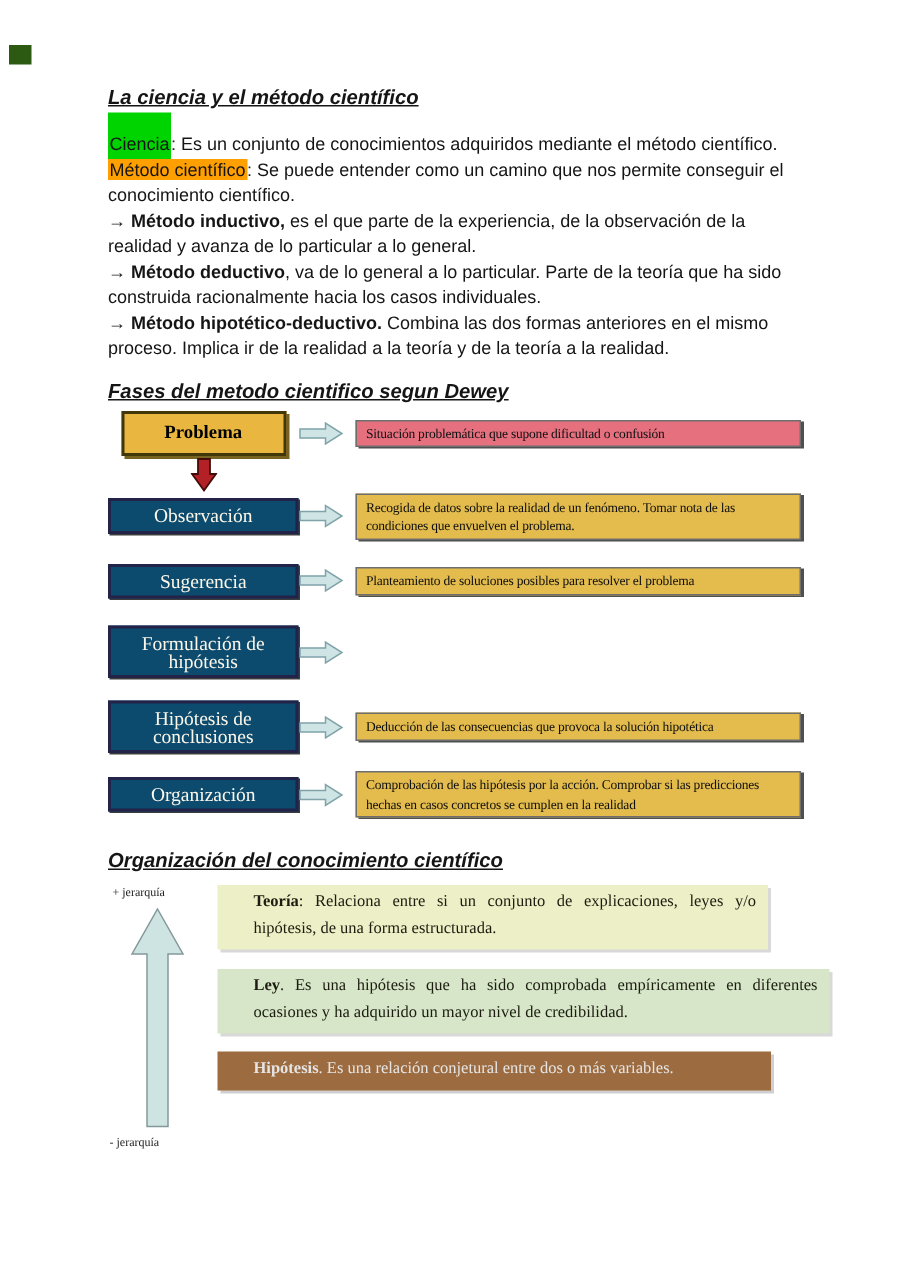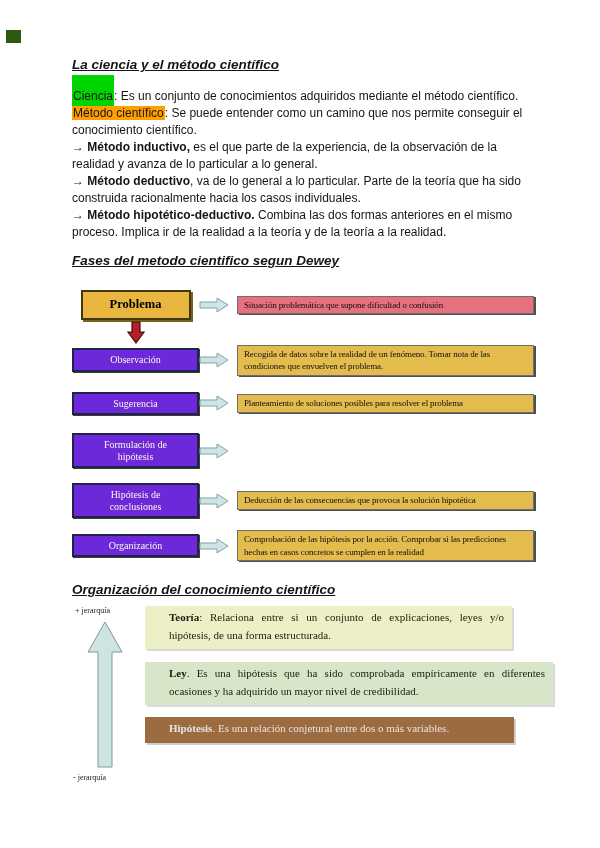--- a/index.html
+++ b/index.html
@@ -17,28 +17,28 @@
   .body-text { font-size:12px; line-height:17px; margin:0; }
   .intro { margin-top:14px; }
   .hl-green  { background:#00d400; padding:14px 1px; }
   .hl-orange { background:#ff9f00; padding:0 1px; }
   .method-name { font-weight:bold; }
 
   .heading-2 { margin-top:11px; }
   .heading-3 { margin-top:20px; }
 
   
-  .flowchart { margin-top:20px; }
+  .flowchart { margin-top:4px; }
   .flow-row { display:flex; align-items:center; }
   .stage-cell { width:127px; flex:none; display:flex; justify-content:center; }
   .arrow-cell { width:38px; flex:none; display:flex; align-items:center; }
   .desc-cell  { flex:1; display:flex; align-items:center; }
   .stage-box {
-    background:#6d28d9; border:2px solid #23234a; color:#fbf7ea;
-    font-family:"Liberation Serif", serif; font-size:10px; line-height:11.5px;
+    background:#0c4a6e; border:2px solid #23234a; color:#fbf7ea;
+    font-family:"Liberation Serif", serif; font-size:13px; line-height:11.5px;
     text-align:center; padding:4px 17px; width:89px; box-shadow:1px 1px 0 #3c3c3c;
   }
   .row-problema .stage-box {
     background:#e9b640; border:2px solid #41370a; color:#000000;
     font-weight:bold; font-size:12.5px; width:102px; padding:7px 2px;
     box-shadow:2px 2px 0 #75631f;
   }
   .desc-box {
     width:100%; background:#e3bc4d; border:1px solid #6e6e6e;
     box-shadow:2px 1px 0 #4f4f4f;

